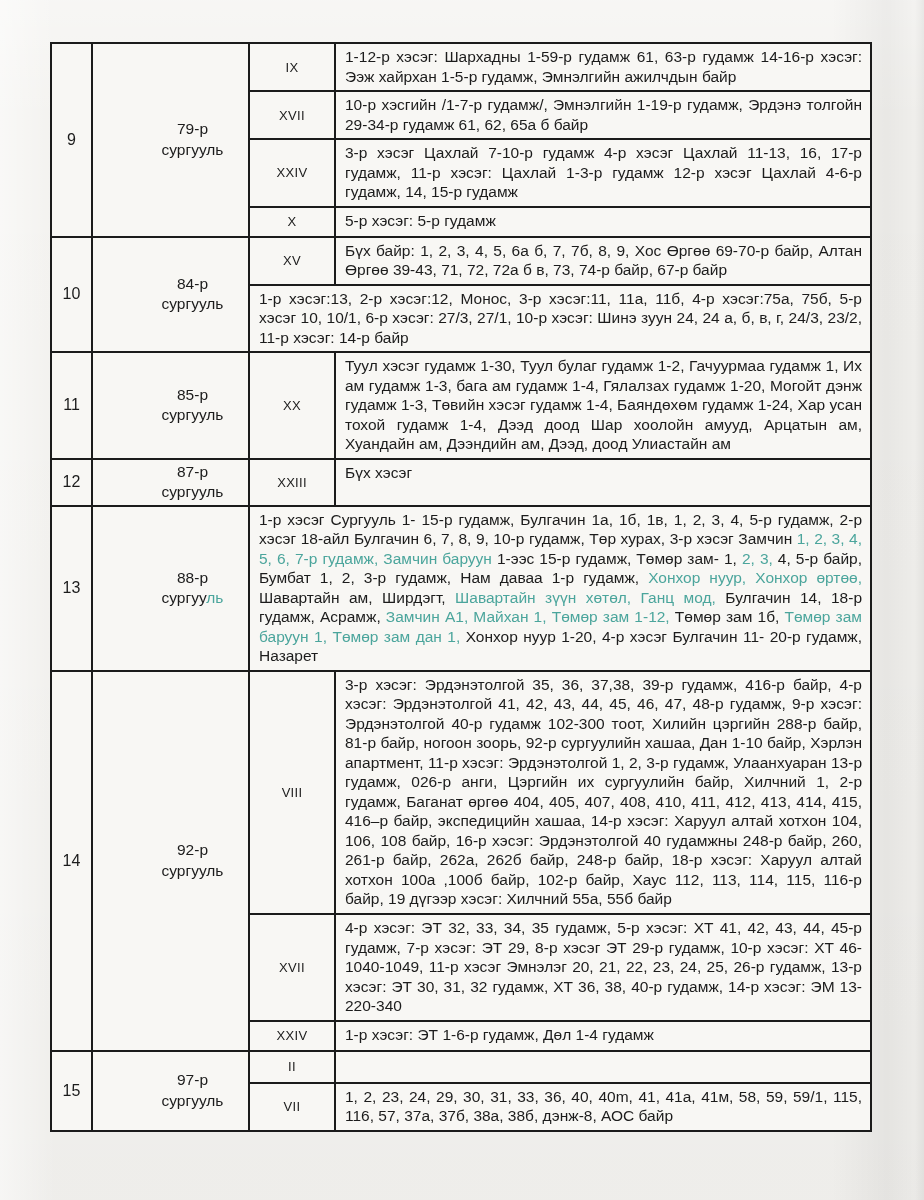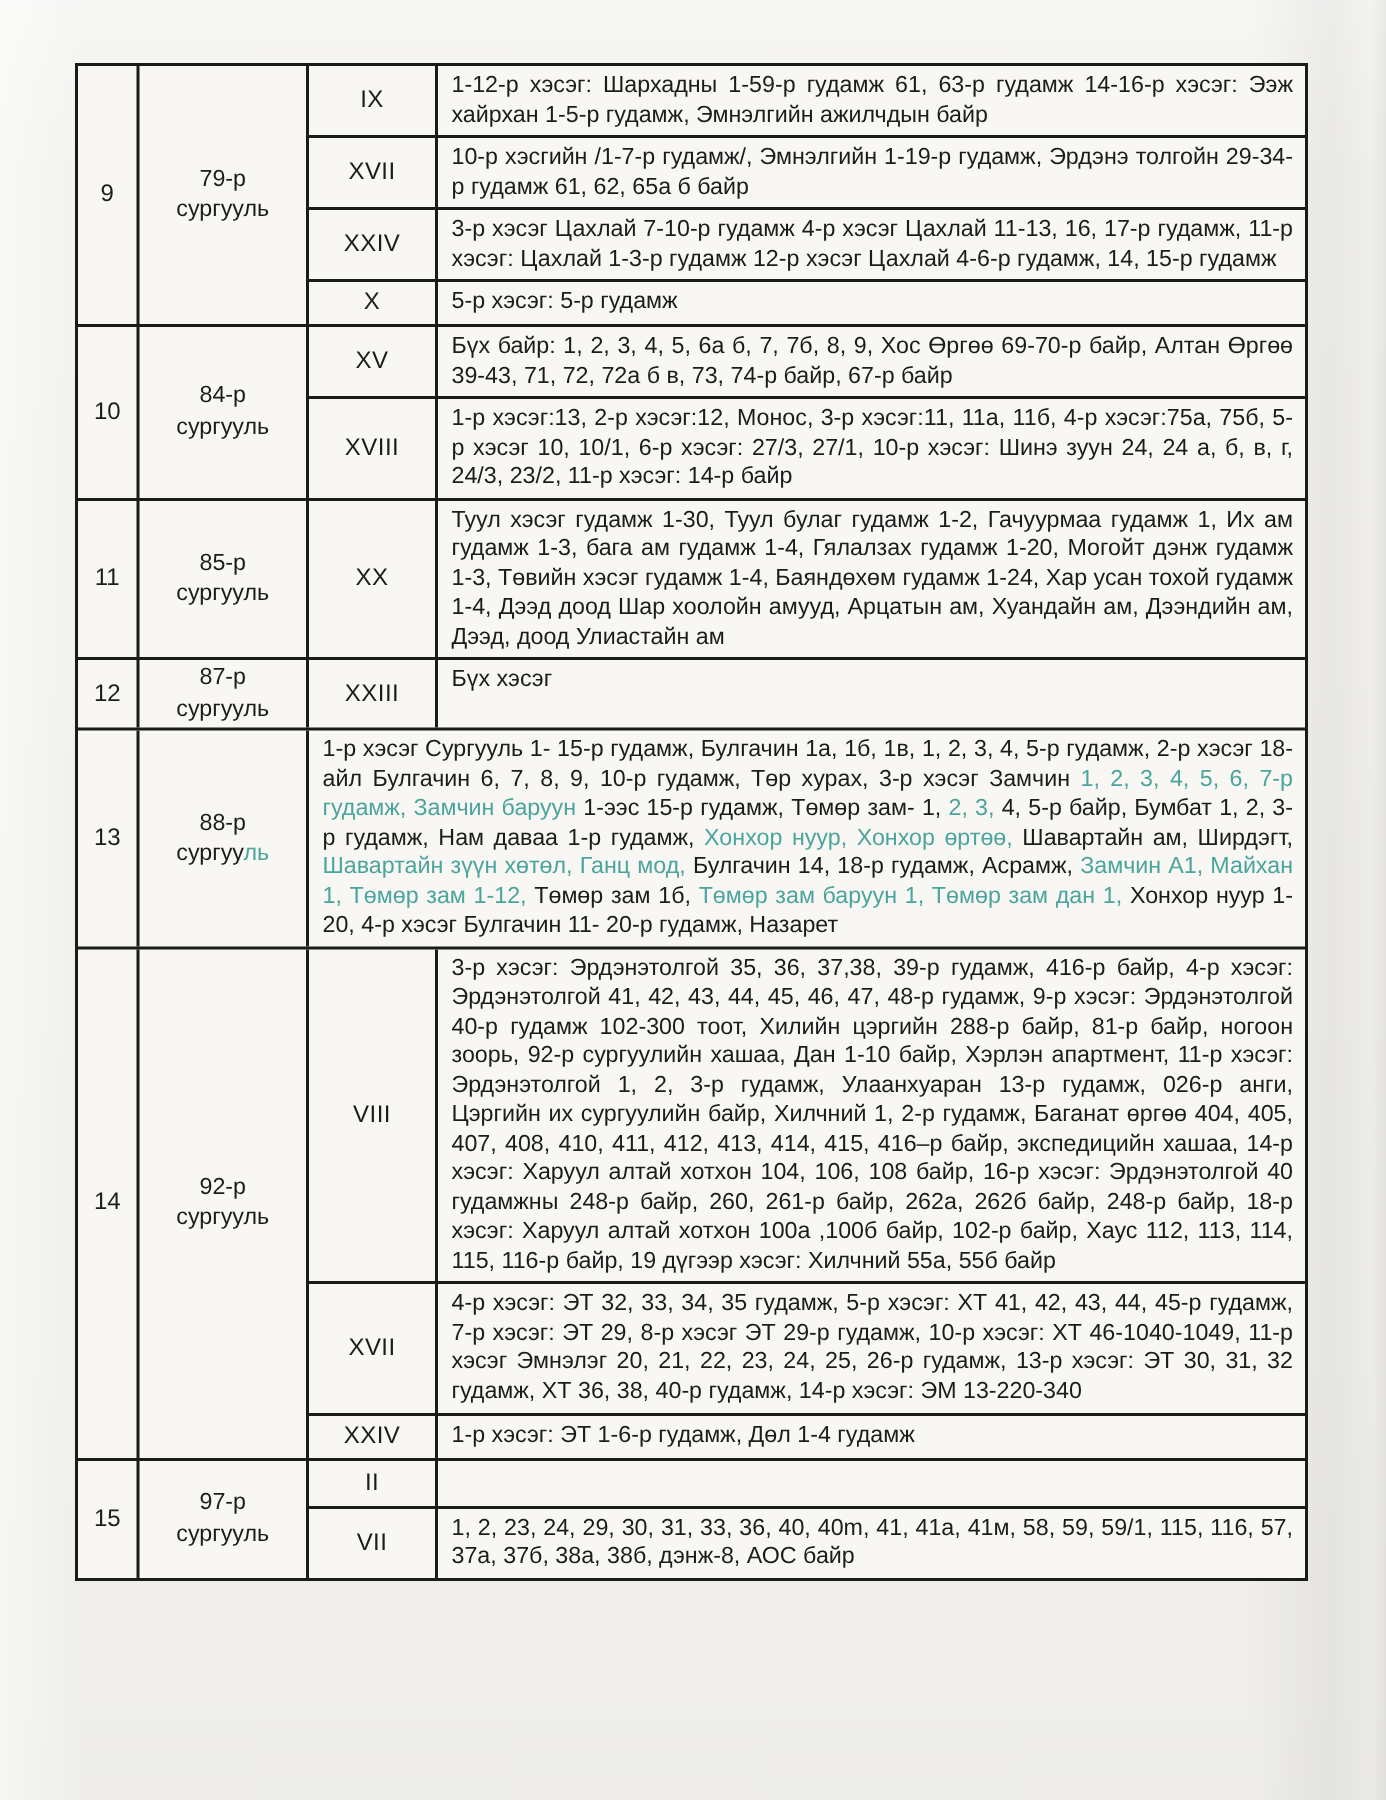--- a/index.html
+++ b/index.html
@@ -33,29 +33,29 @@
   .trow{display:flex;align-items:stretch;border-top:2px solid var(--border);}
   .trow:first-child{border-top:none;}
   .cnum{
     flex:0 0 41px;display:flex;align-items:center;justify-content:center;
     border-right:2px solid var(--border);
     font-size:16px;
   }
   .cschool{
     flex:0 0 113px;display:flex;flex-direction:column;align-items:center;justify-content:center;
     border-right:2px solid var(--border);
-    font-size:15.5px;line-height:1.32;text-align:center;padding:2px 2px;
+    font-size:15.5px;line-height:1.32;text-align:center;padding:2px 2px;margin-left:44px;
   }
   .subcol{flex:1 1 auto;display:flex;flex-direction:column;min-width:0;}
   .subrow{display:flex;align-items:stretch;border-top:2px solid var(--border);flex:1 0 auto;min-height:30px;}
   .subrow:first-child{border-top:none;}
   .croman{
     flex:0 0 86px;display:flex;align-items:center;justify-content:center;
     border-right:2px solid var(--border);
-    font-size:16px;letter-spacing:0.3px;
+    font-size:13px;letter-spacing:0.3px;
   }
   .ctext{flex:1 1 auto;min-width:0;display:flex;align-items:flex-start;padding:3px 8px 4px 9px;}
   .ctext .txt{display:block;width:100%;text-align:justify;font-size:15.5px;line-height:1.26;}
   .seg-teal{color:var(--teal);}
 </style>
 </head>
 <body>
 
 <div class="page">
   <div class="scan-artifact"></div>
@@ -103,21 +103,20 @@
         <span><span>сургууль</span></span>
       </div>
       <div class="subcol">
         <div class="subrow">
           <div class="croman">XV</div>
           <div class="ctext">
               <span class="txt"><span>Бүх байр: 1, 2, 3, 4, 5, 6а б, 7, 7б, 8, 9, Хос Өргөө 69-70-р байр, Алтан Өргөө 39-43, 71, 72, 72а б в, 73, 74-р байр, 67-р байр</span></span>
             </div>
         </div>
         <div class="subrow">
-          <div class="croman">XVIII</div>
           <div class="ctext">
               <span class="txt"><span>1-р хэсэг:13, 2-р хэсэг:12, Монос, 3-р хэсэг:11, 11а, 11б, 4-р хэсэг:75а, 75б, 5-р хэсэг 10, 10/1, 6-р хэсэг: 27/3, 27/1, 10-р хэсэг: Шинэ зуун 24, 24 а, б, в, г, 24/3, 23/2, 11-р хэсэг: 14-р байр</span></span>
             </div>
         </div>
       </div>
     </div>
 
     <div class="trow">
       <div class="cnum">11</div>
       <div class="cschool">

